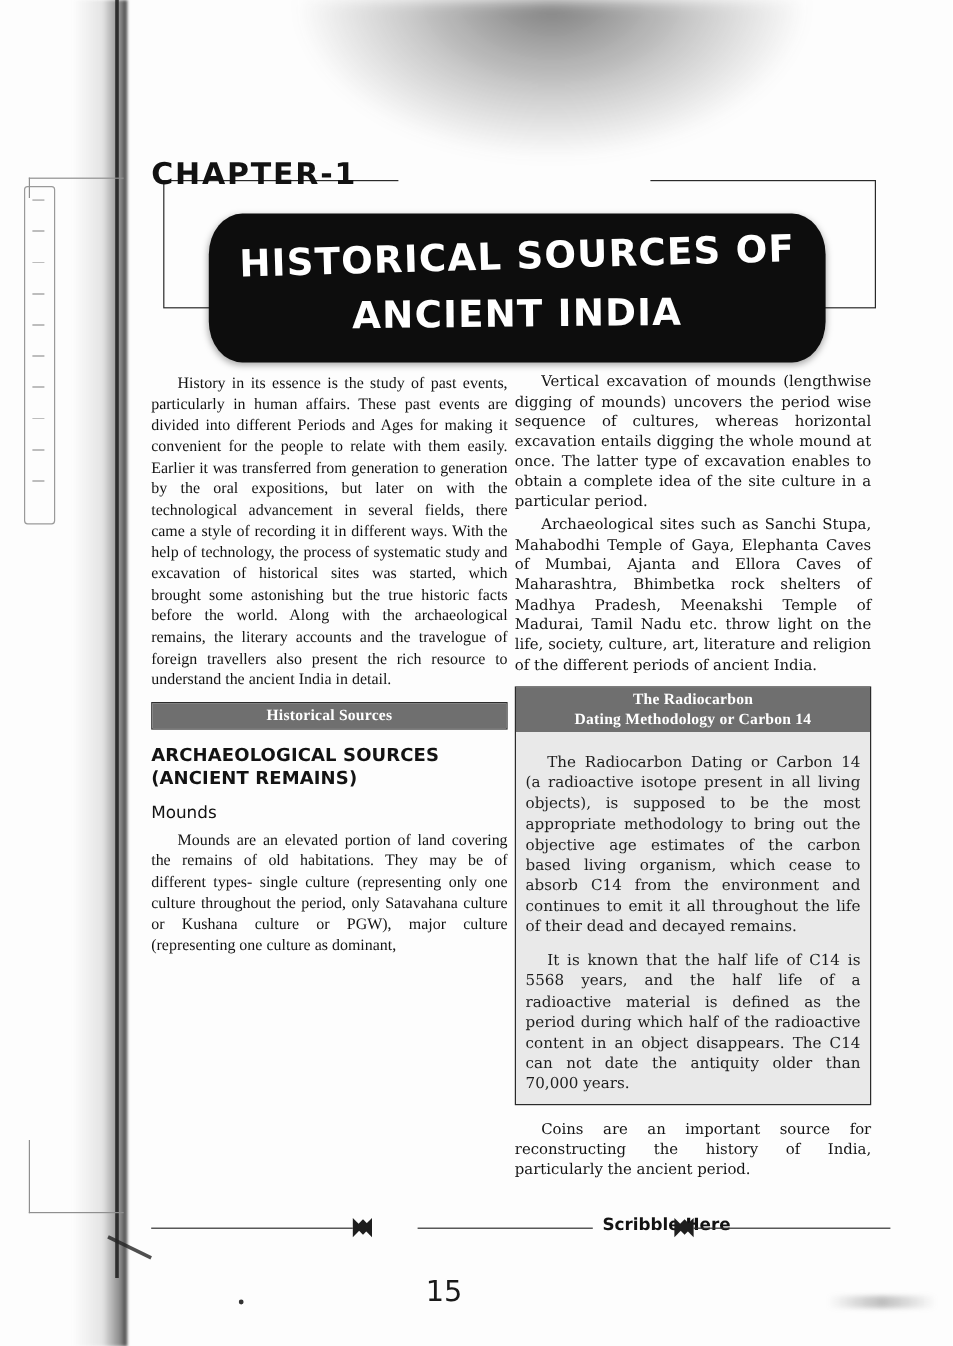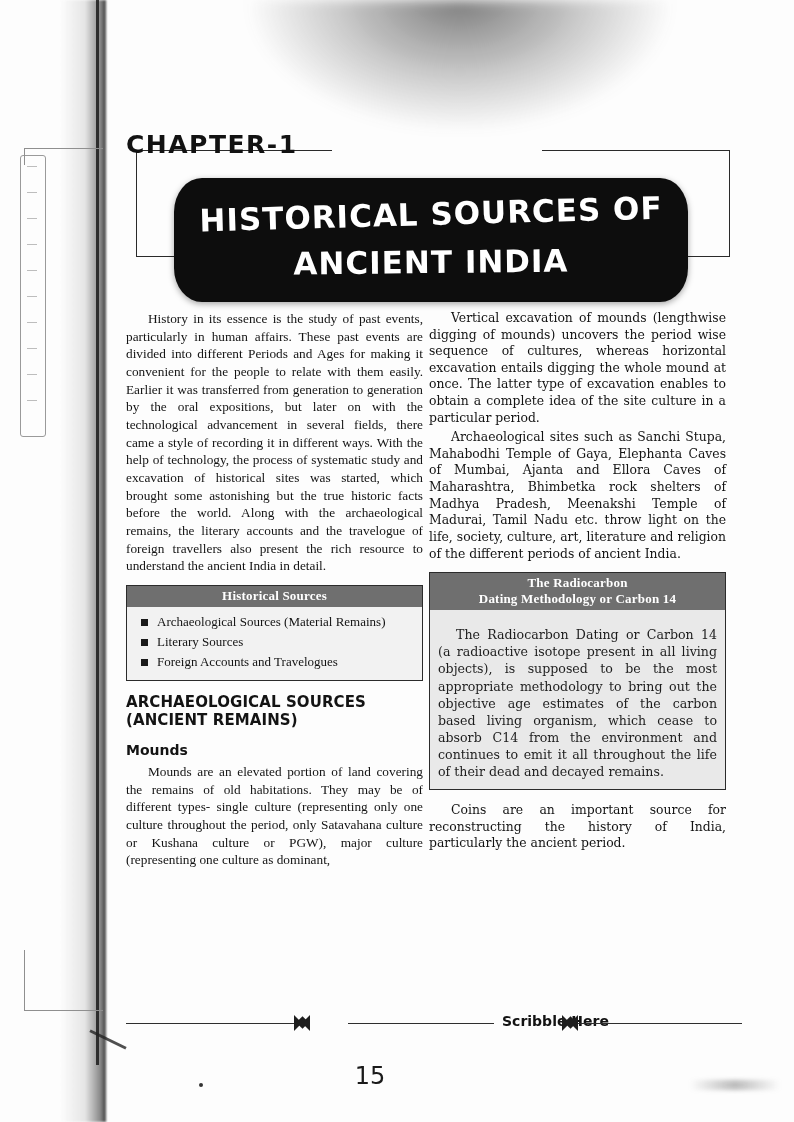--- a/index.html
+++ b/index.html
@@ -238,21 +238,21 @@
     font-family: "DejaVu Sans", sans-serif;
     font-size: 15px;
     font-weight: bold;
     margin: 8px 0 6px 0;
     line-height: 1.25;
     letter-spacing: .1px;
   }
   h3.sub {
     font-family: "DejaVu Sans", sans-serif;
     font-size: 14px;
-    font-weight: bold;
+    font-weight: normal;
     margin: 12px 0 5px 0;
   }
   .col.right h3.sub { margin-top: 10px; }
 
   
   .scribble {
     position: absolute;
     left: 126px;
     top: 1010px;
     width: 616px;
@@ -349,25 +349,20 @@
     </div>
   </div>
 
   <div class="columns">
 
     <div class="col left">
       <p class="para">History in its essence is the study of past events, particularly in human affairs. These past events are divided into different Periods and Ages for making it convenient for the people to relate with them easily. Earlier it was transferred from generation to generation by the oral expositions, but later on with the technological advancement  in several fields, there came a style of recording it in different ways. With the help of  technology, the process of systematic study and excavation of historical sites was started, which brought some astonishing but the true historic facts before the world. Along with the archaeological remains, the literary accounts and the travelogue of foreign travellers also present the rich resource to understand the ancient India in detail.</p>
 
       <div class="box">
         <div class="box-head">Historical Sources</div>
-        <ul class="bullet-list">
-          <li>Archaeological Sources (Material Remains)</li>
-          <li>Literary Sources</li>
-          <li>Foreign Accounts and Travelogues</li>
-        </ul>
       </div>
 
       <h2 class="sec">
         <span>ARCHAEOLOGICAL SOURCES</span><br>
         <span>(ANCIENT REMAINS)</span>
       </h2>
 
 
       <h3 class="sub">Mounds</h3>
       <p class="para">Mounds are an elevated portion of land covering the remains of old habitations. They may be of different types- single culture (representing only one culture throughout the period, only Satavahana culture or Kushana culture or PGW), major culture (representing one culture as dominant,</p>
@@ -377,20 +372,21 @@
       <p class="para">Vertical excavation of mounds (lengthwise digging of mounds) uncovers the period wise sequence of cultures, whereas horizontal excavation entails digging the whole mound at once. The latter type of excavation enables to obtain a complete idea of the site culture in a particular period.</p>
       <p class="para">Archaeological sites such as Sanchi Stupa, Mahabodhi Temple of Gaya, Elephanta Caves of Mumbai, Ajanta and Ellora Caves of Maharashtra, Bhimbetka rock shelters of Madhya Pradesh, Meenakshi Temple of Madurai, Tamil Nadu etc. throw light on the life, society, culture, art, literature and religion of the different periods of ancient India.</p>
 
       <div class="box">
         <div class="box-head">
           <span>The Radiocarbon</span>
           <span class="sub">Dating Methodology or Carbon 14</span>
         </div>
         <div class="box-body">
           <p>The Radiocarbon Dating or Carbon 14 (a radioactive isotope present in all living objects), is supposed to be the most appropriate methodology to bring out the objective age estimates of the carbon based living organism, which cease to absorb C14 from the environment and continues to emit it all throughout the life of their dead and decayed remains.</p>
+          <p>It is known that the half life of C14 is 5568 years, and the half life of a radioactive material is defined as the period during which half of the radioactive content in an object disappears. The C14 can not date the antiquity older than 70,000 years.</p>
         </div>
       </div>
 
       <p class="para">Coins are an important source for reconstructing the history of India, particularly the ancient period.</p>
     </div>
 
   </div>
 </div>
 
 <div class="scribble">

